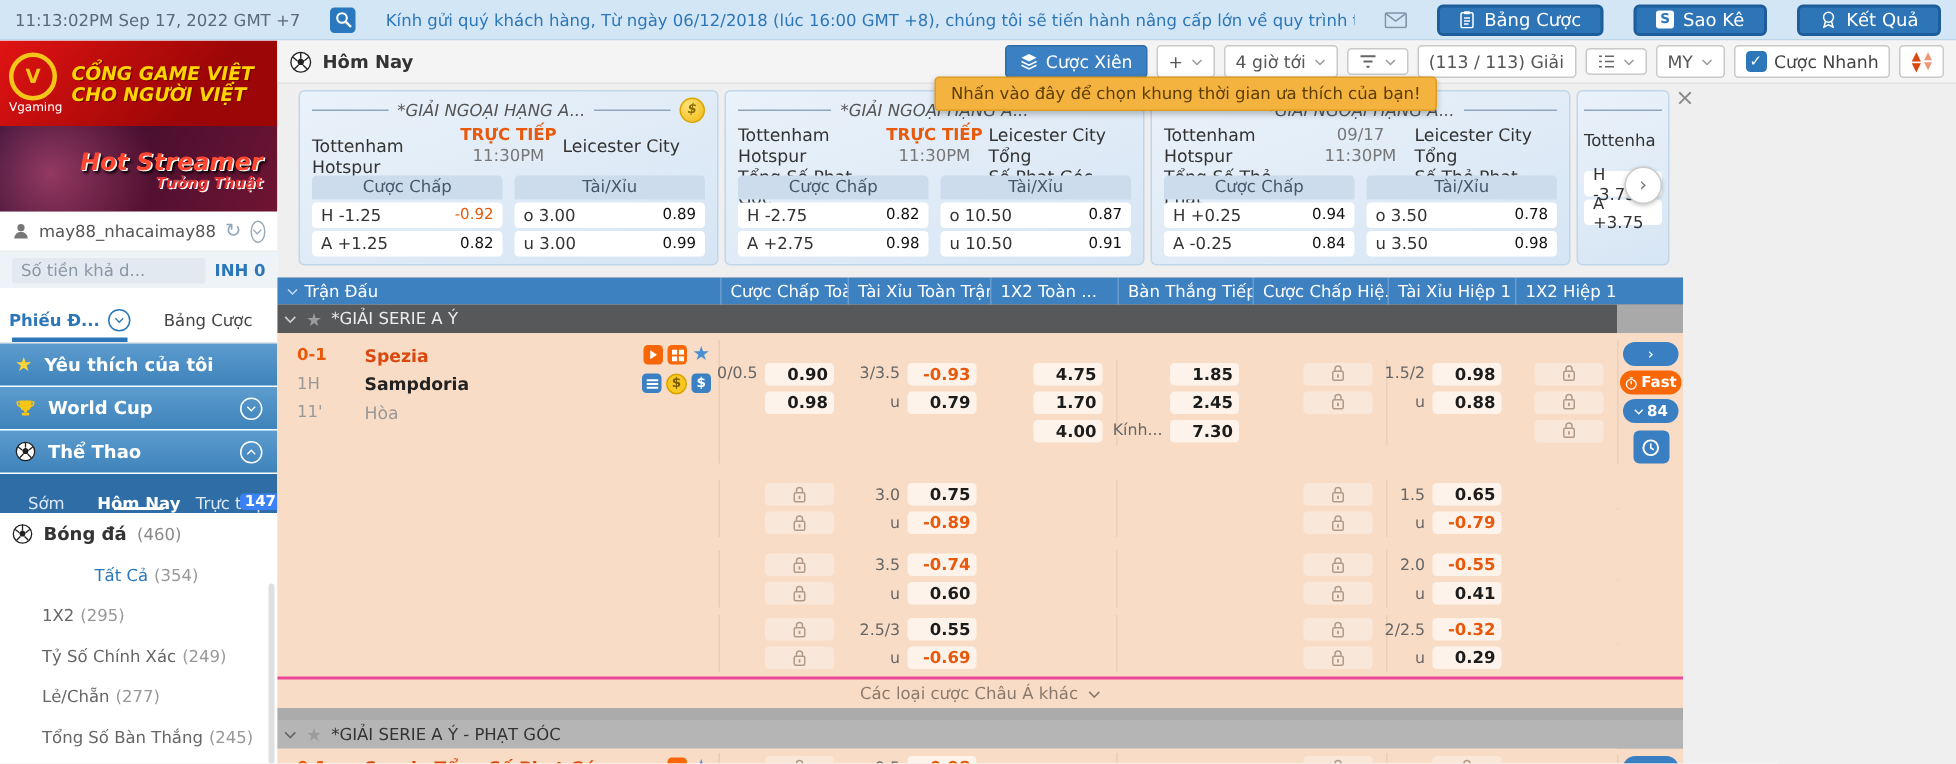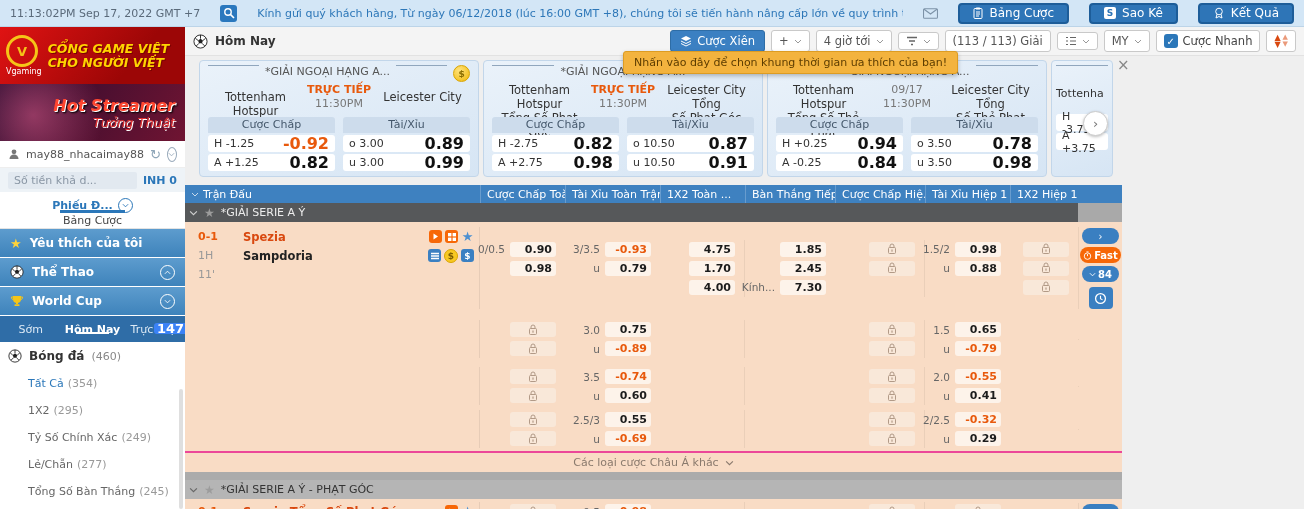--- a/index.html
+++ b/index.html
@@ -22,44 +22,44 @@
   .sidebar{position:absolute;left:0;top:27px;width:185px;height:482px;background:#fff;overflow:hidden;}
   .banner{height:57px;position:relative;overflow:hidden;}
   .b1{background:linear-gradient(130deg,#e01313,#9c0606 70%);display:flex;align-items:center;gap:6px;padding:0 6px;box-sizing:border-box;}
   .b1-ring{width:26px;height:26px;border:3px solid #f5c518;border-radius:50%;color:#f5c518;font-weight:bold;
            display:flex;align-items:center;justify-content:center;font-size:13px;}
   .b1-brand{color:#fff;font-size:8px;text-align:center;}
   .b1-text{color:#ffd400;font-weight:bold;font-style:italic;font-size:12.5px;line-height:14px;text-shadow:1px 1px 0 #7a0303;}
   .b2{background:radial-gradient(circle at 18% 55%, rgba(255,110,160,.45), rgba(255,110,160,0) 45%),linear-gradient(120deg,#2a0b2e,#701432);
       display:flex;flex-direction:column;align-items:flex-end;justify-content:center;padding-right:10px;box-sizing:border-box;}
   .b2-t1{color:#ff4630;font-weight:bold;font-style:italic;font-size:16px;text-shadow:1px 1px 0 #fff,2px 2px 2px #000;}
-  .b2-t2{color:#e03131;font-weight:normal;font-style:italic;font-size:13px;text-shadow:1px 1px 0 #fff;}
+  .b2-t2{color:#e03131;font-weight:bold;font-style:italic;font-size:10px;text-shadow:1px 1px 0 #fff;}
   .user-row{height:26px;display:flex;align-items:center;gap:6px;padding:0 8px;border-bottom:1px solid #eee;background:#fff;}
   .user-name{color:#555;flex:1;}
   .u-ref{color:#8fa6b8;font-size:13px;cursor:pointer;}
   .balance{height:24px;background:#eef3f7;display:flex;align-items:center;padding:0 8px;gap:6px;}
   .bal-label{background:#e2e9f0;color:#8a97a5;padding:2px 6px;border-radius:2px;flex:1;}
   .bal-value{color:#2b77b9;font-weight:bold;}
-  .slip-tabs{height:30px;margin-top:6px;display:flex;align-items:center;border-bottom:1px solid #e3e3e3;background:#fff;flex-direction:column;}
+  .slip-tabs{height:30px;margin-top:6px;display:flex;align-items:center;border-bottom:1px solid #e3e3e3;background:#fff;}
   .slip-tab{flex:1;text-align:center;color:#444;height:100%;display:flex;align-items:center;justify-content:center;gap:5px;cursor:pointer;position:relative;}
   .slip-tab.active{color:#2b77b9;font-weight:bold;}
   .slip-tab.active::after{content:"";position:absolute;left:8px;right:8px;bottom:0;height:3px;background:#2b77b9;}
   .chev-circle{width:13px;height:13px;border:1.2px solid currentColor;border-radius:50%;display:flex;align-items:center;justify-content:center;}
   .menu-item{height:28px;margin-bottom:1px;background:linear-gradient(180deg,#5d9cce,#3e83bb);color:#fff;font-weight:bold;font-size:12px;
              display:flex;align-items:center;gap:8px;padding:0 10px;cursor:pointer;}
   .menu-item .spacer{flex:1;}
-  .subtabs{height:26px;background:#2f6da7;display:flex;align-items:center;color:#dce9f5;}
+  .subtabs{height:26px;background:#2f6da7;display:flex;align-items:flex-end;color:#dce9f5;}
   .subtab{flex:1;display:flex;align-items:center;justify-content:center;position:relative;cursor:pointer;}
   .subtab.active{color:#fff;font-weight:bold;}
   .subtab.active::after{content:"";position:absolute;left:14px;right:14px;bottom:2px;height:2px;background:#fff;}
-  .badge{position:absolute;top:0px;right:-2px;background:#3b82f6;color:#fff;font-size:13px;font-weight:bold;border-radius:3px;padding:0 3px;line-height:11px;}
+  .badge{position:absolute;top:0px;right:-2px;background:#3b82f6;color:#fff;font-size:10px;font-weight:bold;border-radius:3px;padding:0 3px;line-height:11px;}
   .sport-row{height:28px;display:flex;align-items:center;gap:7px;padding:0 8px;background:#fff;font-weight:bold;color:#333;font-size:12px;}
   .sport-count{color:#888;font-weight:normal;font-size:11px;}
   .cat-item{height:27px;display:flex;align-items:center;padding-left:28px;color:#666;cursor:pointer;}
-  .cat-item.active{color:#2b77b9;}
+  .cat-item.active{color:#2b77b9;margin-left:35px;}
   .cat-count{color:#999;margin-left:4px;}
   .side-scroll{position:absolute;right:2px;top:362px;width:4px;height:120px;background:#dfdfdf;border-radius:2px;}
 
   
   .content{position:absolute;left:185px;top:27px;width:1119px;height:482px;background:#efefef;}
   .toolbar{position:absolute;left:0;top:0;width:1119px;height:29px;background:#f4f4f4;border-bottom:1px solid #e2e2e2;
            display:flex;align-items:center;gap:6px;padding:0 8px;box-sizing:border-box;}
   .tb-title{display:flex;align-items:center;gap:7px;font-weight:bold;font-size:12px;color:#333;margin-right:auto;}
   .btn-blue{display:flex;align-items:center;gap:5px;background:#3b80c2;color:#fff;border:1px solid #2e6da6;border-radius:3px;
             padding:3px 9px;font-size:11.5px;cursor:pointer;font-family:inherit;}
@@ -71,38 +71,38 @@
   .sg{display:flex;flex-direction:column;line-height:7px;font-size:8px;color:#d9480f;}
   .sg.dim{opacity:.55;font-size:7px;}
 
   .tooltip{position:absolute;left:438px;top:24px;height:21px;z-index:80;background:#f3b33e;border:1px solid #dd9c22;border-radius:3px;
            color:#5d3d00;display:flex;align-items:center;padding:0 10px;box-shadow:0 2px 4px rgba(0,0,0,.25);white-space:nowrap;}
 
   
   .cards{position:absolute;left:14px;top:33px;display:flex;gap:4px;height:117px;}
   .card{width:280px;background:linear-gradient(160deg,#eaf2fa,#d6e5f4);border:1px solid #c2d6ea;border-radius:4px;
         padding:4px 8px 6px;box-sizing:border-box;position:relative;}
-  .card-hd{display:flex;gap:6px;color:#555;height:16px;}
+  .card-hd{display:flex;align-items:center;gap:6px;color:#555;height:16px;font-style:italic;}
   .hd-line{flex:1;border-top:1px solid #90a6bd;}
   .coin{width:15px;height:15px;border-radius:50%;background:radial-gradient(circle at 35% 30%,#ffe27a,#f0b90b);border:1px solid #d9a400;
         color:#8a6d00;font-weight:bold;font-size:9px;display:flex;align-items:center;justify-content:center;flex:none;}
   .card-teams{display:flex;margin-top:2px;height:30px;}
-  .ct-side{flex:1;text-align:center;color:#333;font-size:11.5px;line-height:14px;}
+  .ct-side{flex:1;color:#333;font-size:11.5px;line-height:14px;}
   .ct-side.one{padding-top:7px;}
   .ct-mid{width:72px;text-align:center;line-height:14px;}
   .live{color:#e8590c;font-weight:bold;}
   .sch{color:#777;}
   .ct-time{color:#777;}
   .card-odds{display:flex;gap:8px;margin-top:4px;}
   .og{flex:1;}
   .og-hd{background:#cddcec;border-radius:3px 3px 0 0;text-align:center;color:#44576b;height:16px;line-height:16px;}
   .og-row{background:#fff;border-radius:3px;margin-top:2px;height:17px;display:flex;align-items:center;justify-content:space-between;
           padding:0 6px;cursor:pointer;}
   .og-l{color:#333;}
-  .og-v{font-weight:bold;color:#111;font-size:16px;}
+  .og-v{font-weight:normal;color:#111;font-size:10px;}
   .og-v.neg{color:#e8590c;}
   .card-cut{width:62px;overflow:hidden;padding:4px 4px;}
   .cards-close{position:absolute;left:932px;top:31px;color:#888;font-size:15px;cursor:pointer;line-height:14px;}
   .nav-circle{position:absolute;left:898px;top:84px;width:23px;height:23px;background:#fff;border:1px solid #ccc;border-radius:50%;
               box-shadow:0 1px 3px rgba(0,0,0,.25);display:flex;align-items:center;justify-content:center;color:#777;font-size:13px;cursor:pointer;z-index:5;}
 
   
   .btable{position:absolute;left:0;top:158px;width:937px;background:#f9dcc5;}
   .t-hdr{display:grid;grid-template-columns:295px 85px 95px 85px 90px 90px 85px 68px 44px;background:#3e81c0;height:18px;color:#fff;}
   .th{display:flex;align-items:center;gap:4px;padding-left:6px;border-left:1px solid rgba(255,255,255,.22);overflow:hidden;white-space:nowrap;}
@@ -241,48 +241,48 @@
       <div class="slip-tab">
         <span>Bảng Cược</span>
       </div>
     </div>
     <div class="menu-item">
       <span style="color:#ffd43b;font-size:13px;">★</span>
       <span>Yêu thích của tôi</span>
     </div>
     <div class="menu-item">
       <span>
+          <svg width="14" height="14" viewBox="0 0 14 14">
+            <path d="M3 2h8v3a4 4 0 0 1-8 0z" fill="#f5c518"></path>
+            <path d="M3 3H1.5a2.5 2.5 0 0 0 2 2.8M11 3h1.5a2.5 2.5 0 0 1-2 2.8" stroke="#f5c518" fill="none"></path>
+            <rect x="6" y="8" width="2" height="2" fill="#f5c518"></rect>
+            <rect x="4.5" y="10.2" width="5" height="1.8" rx="0.5" fill="#f5c518"></rect>
+          </svg>
+        </span>
+      <span>World Cup</span>
+      <span class="spacer"></span>
+      <span class="chev-circle">
+        <svg width="7" height="5" viewBox="0 0 8 5">
+            <path d="M1 1l3 3 3-3" stroke="currentColor" fill="none"></path>
+          </svg>
+      </span>
+    </div>
+    <div class="menu-item">
+      <span>
           <svg width="14" height="14" viewBox="0 0 16 16">
             <circle cx="8" cy="8" r="7" fill="#fff" stroke="#222"></circle>
             <polygon points="8,5 10.6,6.9 9.6,9.9 6.4,9.9 5.4,6.9" fill="#222"></polygon>
             <path d="M8 1v4M2.5 4.5l2.9 2.4M13.5 4.5l-2.9 2.4M3.5 12.8l2.9-2.9M12.5 12.8l-2.9-2.9" stroke="#222" fill="none"></path>
           </svg>
         </span>
       <span>Thể Thao</span>
       <span class="spacer"></span>
       <span class="chev-circle">
         <svg width="7" height="5" viewBox="0 0 8 5">
             <path d="M1 4l3-3 3 3" stroke="currentColor" fill="none"></path>
-          </svg>
-      </span>
-    </div>
-    <div class="menu-item">
-      <span>
-          <svg width="14" height="14" viewBox="0 0 14 14">
-            <path d="M3 2h8v3a4 4 0 0 1-8 0z" fill="#f5c518"></path>
-            <path d="M3 3H1.5a2.5 2.5 0 0 0 2 2.8M11 3h1.5a2.5 2.5 0 0 1-2 2.8" stroke="#f5c518" fill="none"></path>
-            <rect x="6" y="8" width="2" height="2" fill="#f5c518"></rect>
-            <rect x="4.5" y="10.2" width="5" height="1.8" rx="0.5" fill="#f5c518"></rect>
-          </svg>
-        </span>
-      <span>World Cup</span>
-      <span class="spacer"></span>
-      <span class="chev-circle">
-        <svg width="7" height="5" viewBox="0 0 8 5">
-            <path d="M1 1l3 3 3-3" stroke="currentColor" fill="none"></path>
           </svg>
       </span>
     </div>
     <div class="subtabs">
       <div class="subtab">
           <span>Sớm</span>
         </div>
       <div class="subtab active">
           <span>Hôm Nay</span>
         </div>
@@ -645,20 +645,23 @@
                     <span class="ticons">
                       <span class="ticon ti-parlay">
                         <svg width="8" height="8" viewBox="0 0 8 8">
                           <path d="M0 1.5h8M0 4h8M0 6.5h8" stroke="#fff" stroke-width="1.3"></path>
                         </svg>
                       </span>
                       <span class="ticon ti-coin">$</span>
                       <span class="ticon ti-dollar">$</span>
                     </span>
                   </div>
+                  <div class="trow">
+                    <span class="tname draw">Hòa</span>
+                  </div>
                 </div>
               </div>
             </div>
           <div class="ogrid" id="og-main0">
               <div class="ocell c-hc">
                 <span class="oline">0/0.5</span>
                 <span class="obox">0.90</span>
               </div>
               <div class="ocell c-ou">
                 <span class="oline">3/3.5</span>

